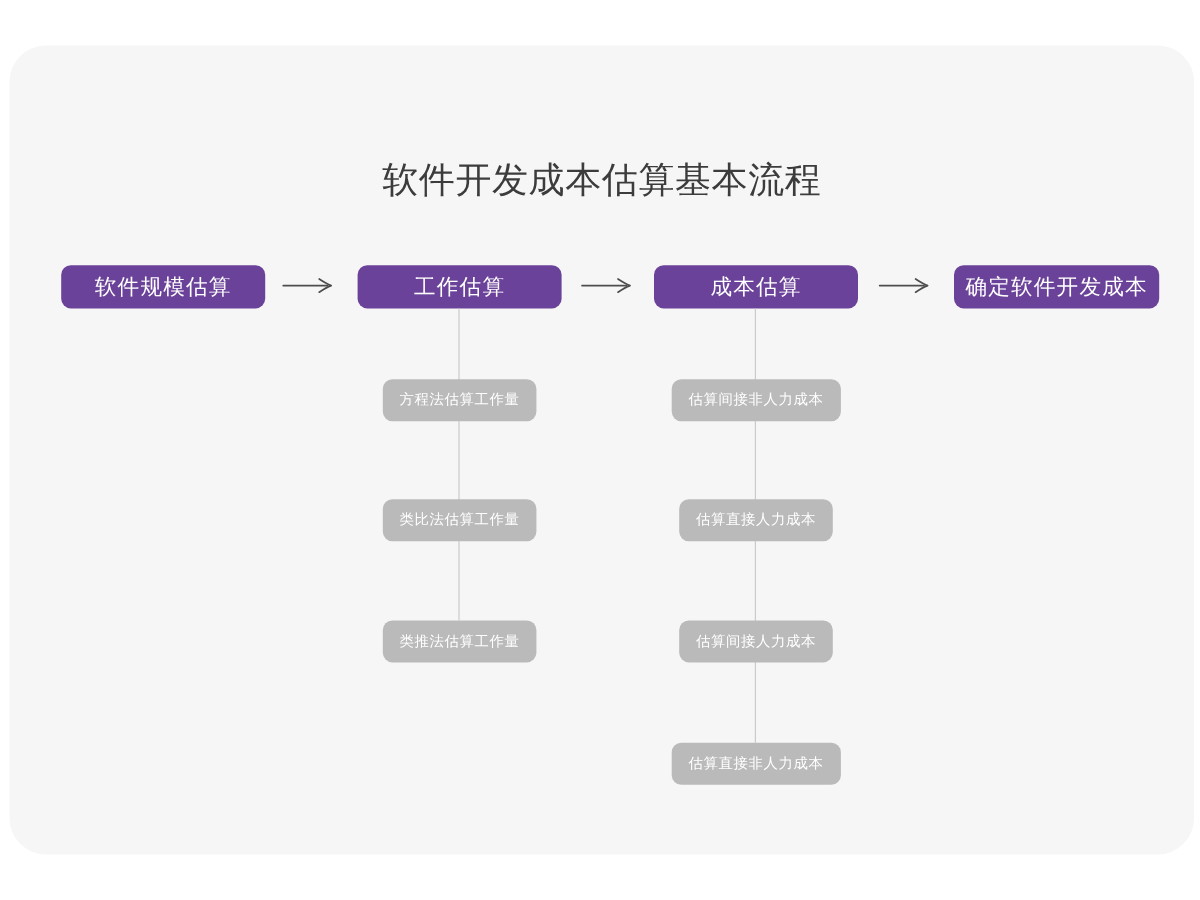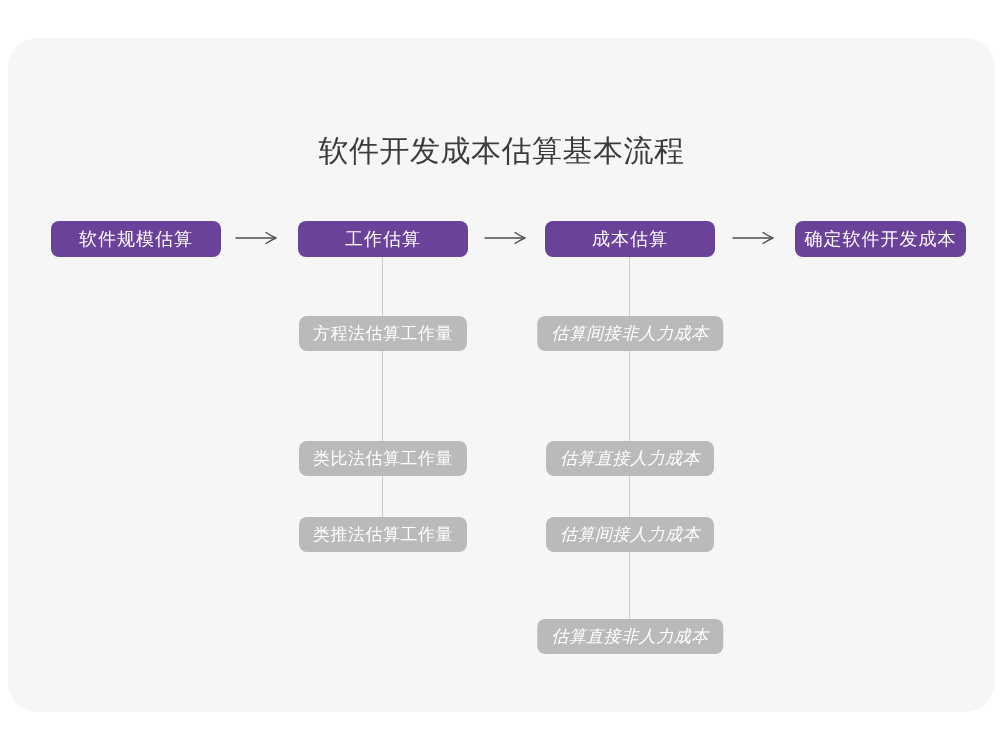--- a/index.html
+++ b/index.html
@@ -33,27 +33,27 @@
   .arrow { position: absolute; top: 192px; width: 44px; height: 16px; }
   .arrow-1 { left: 227px; }
   .arrow-2 { left: 476px; }
   .arrow-3 { left: 724px; }
   .connector { position: absolute; width: 1px; background: #CBCBCB; }
   .connector-work { left: 374px; top: 219px; height: 260px; }
   .connector-cost { left: 621px; top: 219px; height: 362px; }
   .sub {
     position: absolute; transform: translateX(-50%);
     background: #BABABA; border-radius: 8px;
-    color: #FFFFFF; font-size: 17px; letter-spacing: 0.5px;
+    color: #FFFFFF; font-size: 12px; letter-spacing: 0.5px;
     line-height: 19px; padding: 8px 14px; white-space: nowrap;
   }
   .col-work { left: 375px; }
-  .col-cost { left: 622px; font-style: italic; }
+  .col-cost { left: 622px; }
   .row-1 { top: 278px; }
-  .row-2 { top: 378px; margin-top: 25px; }
+  .row-2 { top: 378px; }
   .row-3 { top: 479px; }
   .row-4 { top: 581px; }
 </style>
 </head>
 <body>
 
 <div class="page">
   <div class="card">
 
     <div class="title">软件开发成本估算基本流程</div>

